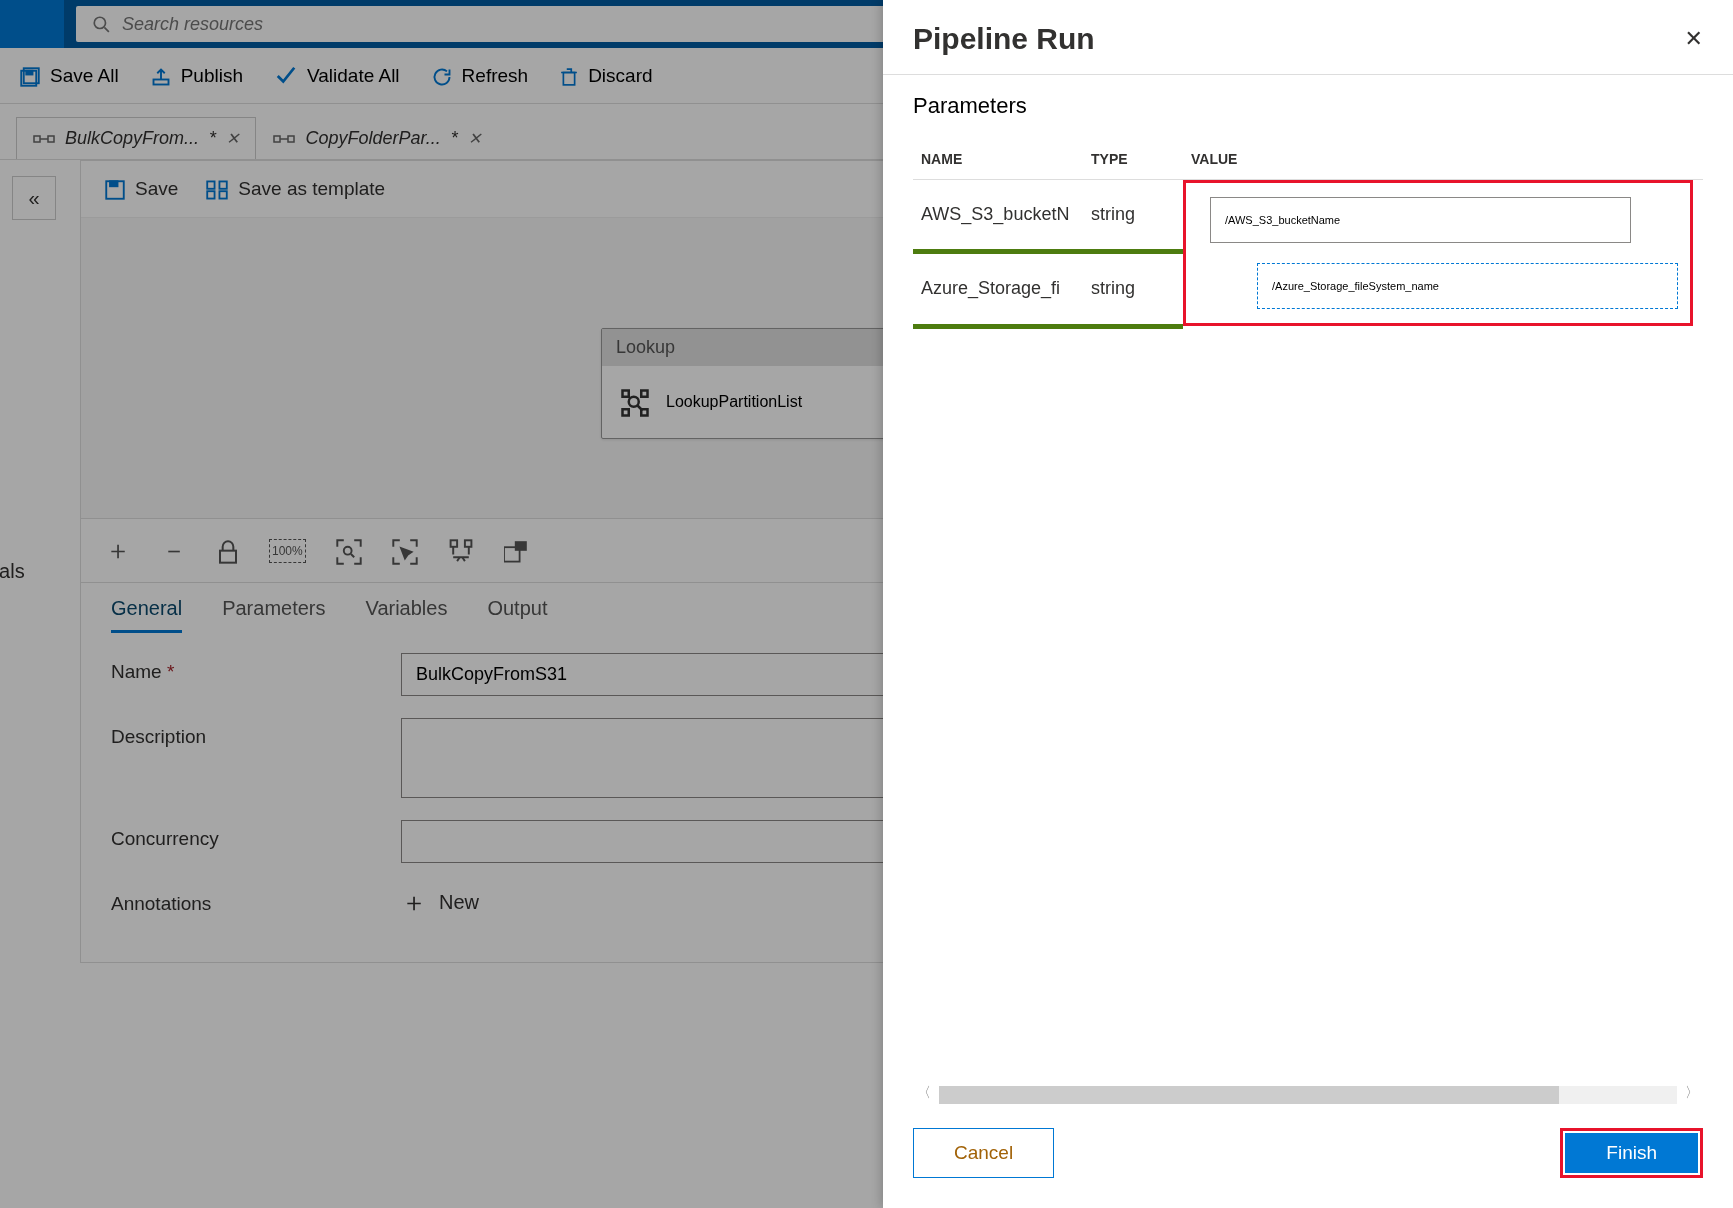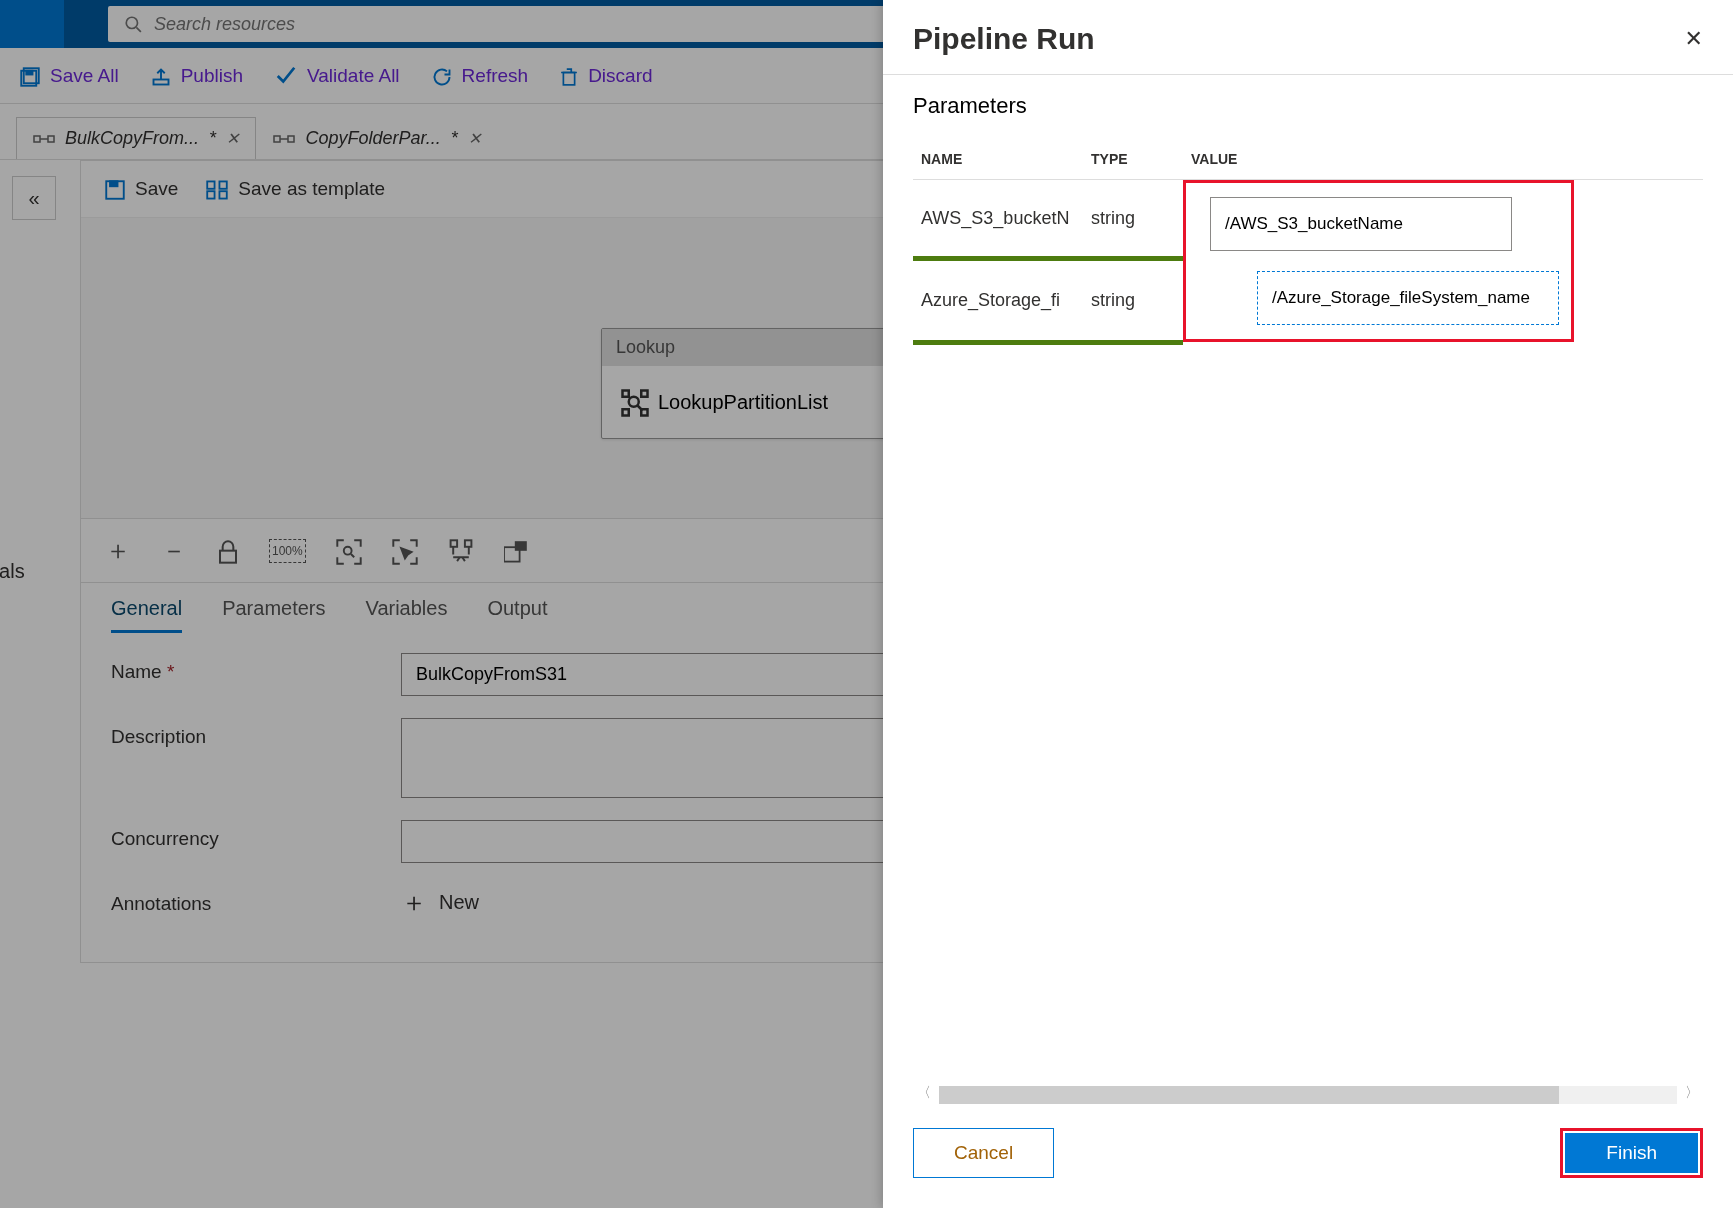--- a/index.html
+++ b/index.html
@@ -2,27 +2,27 @@
 <html><head>
 <meta charset="utf-8">
 <style>
   * { box-sizing: border-box; margin: 0; padding: 0; font-family: "Segoe UI", Arial, sans-serif; }
   body { width: 1733px; height: 1208px; overflow: hidden; position: relative; background: #fff; }
 
   
   .underlay { position: absolute; inset: 0; background: #fff; }
   .dim { position: absolute; inset: 0; background: rgba(0,0,0,0.35); z-index: 50; pointer-events: none; }
   
-  .topbar { height: 48px; background: #005ba1; display: flex; align-items: center; gap: 32px; }
+  .topbar { height: 48px; background: #005ba1; display: flex; align-items: center; }
   .topbar .blueblock { width: 64px; height: 48px; background: #0078d4; }
   .searchwrap { flex: 1; margin: 0 12px; background: #fff; border-radius: 2px; display: flex; align-items: center; height: 36px; padding: 0 16px; }
   .searchwrap .icon { color: #767676; margin-right: 12px; }
   .searchwrap input { border: none; outline: none; font-style: italic; font-size: 18px; color: #666; width: 100%; }
 
-  .toolbar1 { height: 56px; display: flex; align-items: center; border-bottom: 1px solid #ddd; padding: 0 20px; gap: 32px; color: #6d28d9; font-size: 19px; }
+  .toolbar1 { height: 56px; display: flex; align-items: center; border-bottom: 1px solid #ddd; padding: 0 20px; gap: 32px; color: #000000; font-size: 19px; }
   .tbtn { display: flex; align-items: center; gap: 10px; cursor: pointer; }
   .tbtn .icon { color: #0078d4; font-size: 20px; }
 
   .tabs { height: 56px; display: flex; align-items: flex-end; border-bottom: 1px solid #ddd; padding-left: 16px; }
   .tab { display: flex; align-items: center; gap: 10px; padding: 10px 16px; font-style: italic; font-size: 18px; color: #323130; border: 1px solid transparent; border-bottom: none; cursor: pointer; }
   .tab.active { border-color: #ccc; background: #fff; }
   .tab .icon { color: #666; }
   .tab .close { color: #666; font-size: 16px; }
 
   .maincontent { position: relative; height: calc(100% - 160px); }
@@ -34,21 +34,21 @@
   .tbtn2 { display: flex; align-items: center; gap: 10px; cursor: pointer; }
   .tbtn2 .icon { color: #0078d4; }
   .tbtn2.gray { color: #888; }
   .tbtn2.gray .icon { color: #888; }
   .debug-wrap { border: 3px solid #e8132b; padding: 2px 4px; }
   
   .canvas { height: 300px; background: #f8f8f8; position: relative; }
   .activity { position: absolute; left: 520px; top: 110px; width: 330px; border: 1px solid #999; background: #fff; border-radius: 2px; box-shadow: 0 1px 3px rgba(0,0,0,0.1);}
   .activity .head { background: #e0e0e0; padding: 8px 14px; font-size: 18px; color: #555; position:relative;}
   .activity .head .ok { position:absolute; right:10px; top:8px; width:22px; height:22px; border-radius:50%; background:#107c10; color:#fff; display:flex; align-items:center; justify-content:center; font-size:14px;}
-  .activity .body { padding: 20px 18px; display: flex; align-items: center; gap: 8px; font-size: 20px; }
+  .activity .body { padding: 20px 18px; display: flex; align-items: center; gap: 16px; font-size: 16px; }
   .activity .body .icon { font-size: 26px; }
 
   .canvastoolbar { display: flex; align-items: center; gap: 30px; padding: 14px 24px; border-top: 1px solid #ddd; border-bottom: 1px solid #ddd; font-size: 26px; color: #555;}
   .canvastoolbar span { cursor: pointer; }
 
   .proptabs { display: flex; gap: 40px; padding: 14px 30px 0; font-size: 20px; color: #555; }
   .proptab { padding-bottom: 10px; cursor: pointer; }
   .proptab.active { color: #0c4a6e; border-bottom: 3px solid #0078d4; }
 
   .props { padding: 20px 30px; }
@@ -68,21 +68,21 @@
   .panel hr { border:none; border-top:1px solid #ddd;}
   .panel .section { padding: 18px 30px; flex:1;}
   .panel .section h2 { font-size: 22px; font-weight: 400; margin-bottom: 20px;}
 
   .ptable { width: 100%; border-collapse: collapse; }
   .ptable th { text-align: left; font-size: 14px; font-weight: 600; color: #323130; padding: 12px 8px; border-bottom:1px solid #ddd;}
   .ptable td { padding: 10px 8px; font-size: 18px; color: #323130; border-bottom: 5px solid #4d7c0f; vertical-align: middle;}
   .ptable td:first-child { width: 170px; white-space: nowrap; overflow: hidden; }
   .ptable td:nth-child(2) { width: 100px; }
   .valwrap { padding: 10px 4px 10px 0;}
-  .valinput { width: 302px; padding: 16px 14px; border: 1px solid #8a8886; font-size: 17px;}
+  .valinput { width: 421px; padding: 16px 14px; border: 1px solid #8a8886; font-size: 11px;}
   .valinput.focus { border: 1px dashed #0078d4; outline:none;margin-left:47px; }
   .redbox { border: 3px solid #e8132b; padding: 4px 8px 4px 24px; display:inline-block;}
 
   .hscroll { position:relative; height: 30px; margin: 0 30px;}
   .hscroll .track { position:absolute; left:26px; right:26px; top:6px; height:18px; background:#f0f0f0;}
   .hscroll .thumb { position:absolute; left:26px; top:6px; height:18px; width:620px; background:#cccccc;}
   .hscroll .arr { position:absolute; top:4px; color:#888; font-size:14px; cursor:pointer;}
   .hscroll .arr.l { left:4px;}
   .hscroll .arr.r { right:4px;}
 

